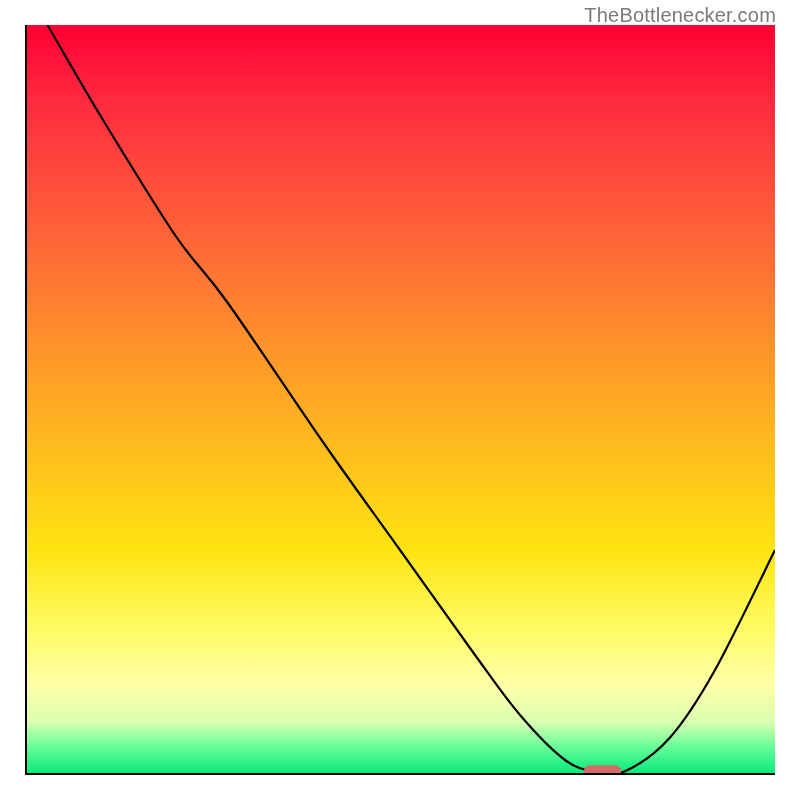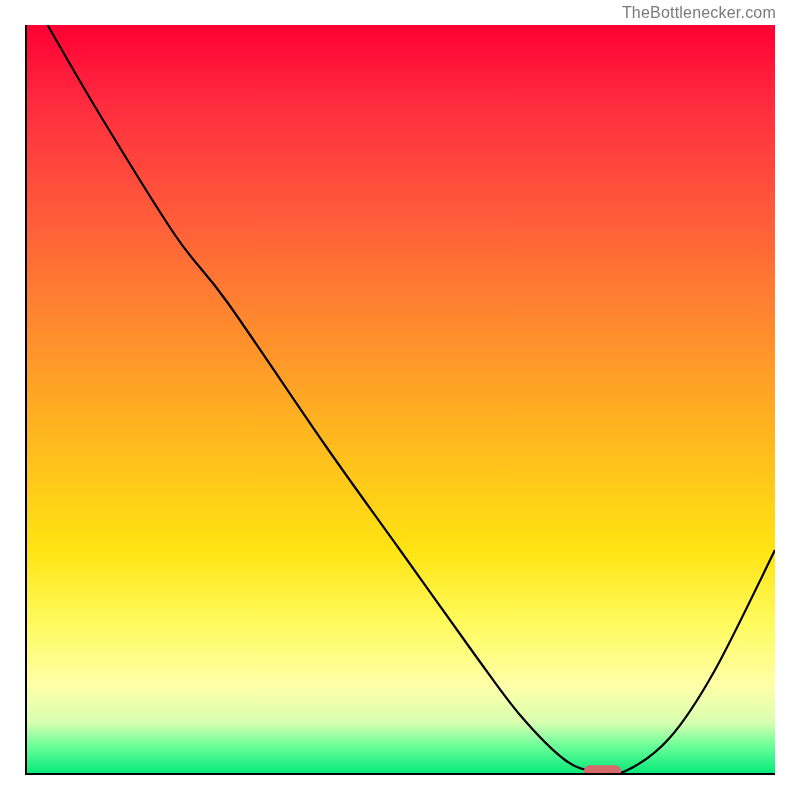--- a/index.html
+++ b/index.html
@@ -52,21 +52,21 @@
     border-left: 2px solid #000;
     border-bottom: 2px solid #000;
     box-sizing: border-box;
     pointer-events: none;
   }
   .watermark {
     position: absolute;
     top: 4px;
     right: 24px;
     color: #7a7a7a;
-    font-size: 16px;
+    font-size: 20px;
     font-weight: 500;
     letter-spacing: 0.2px;
   }
 </style>
 </head>
 <body>
 
 <div class="chart-container">
   <div class="gradient-bg"></div>
 

